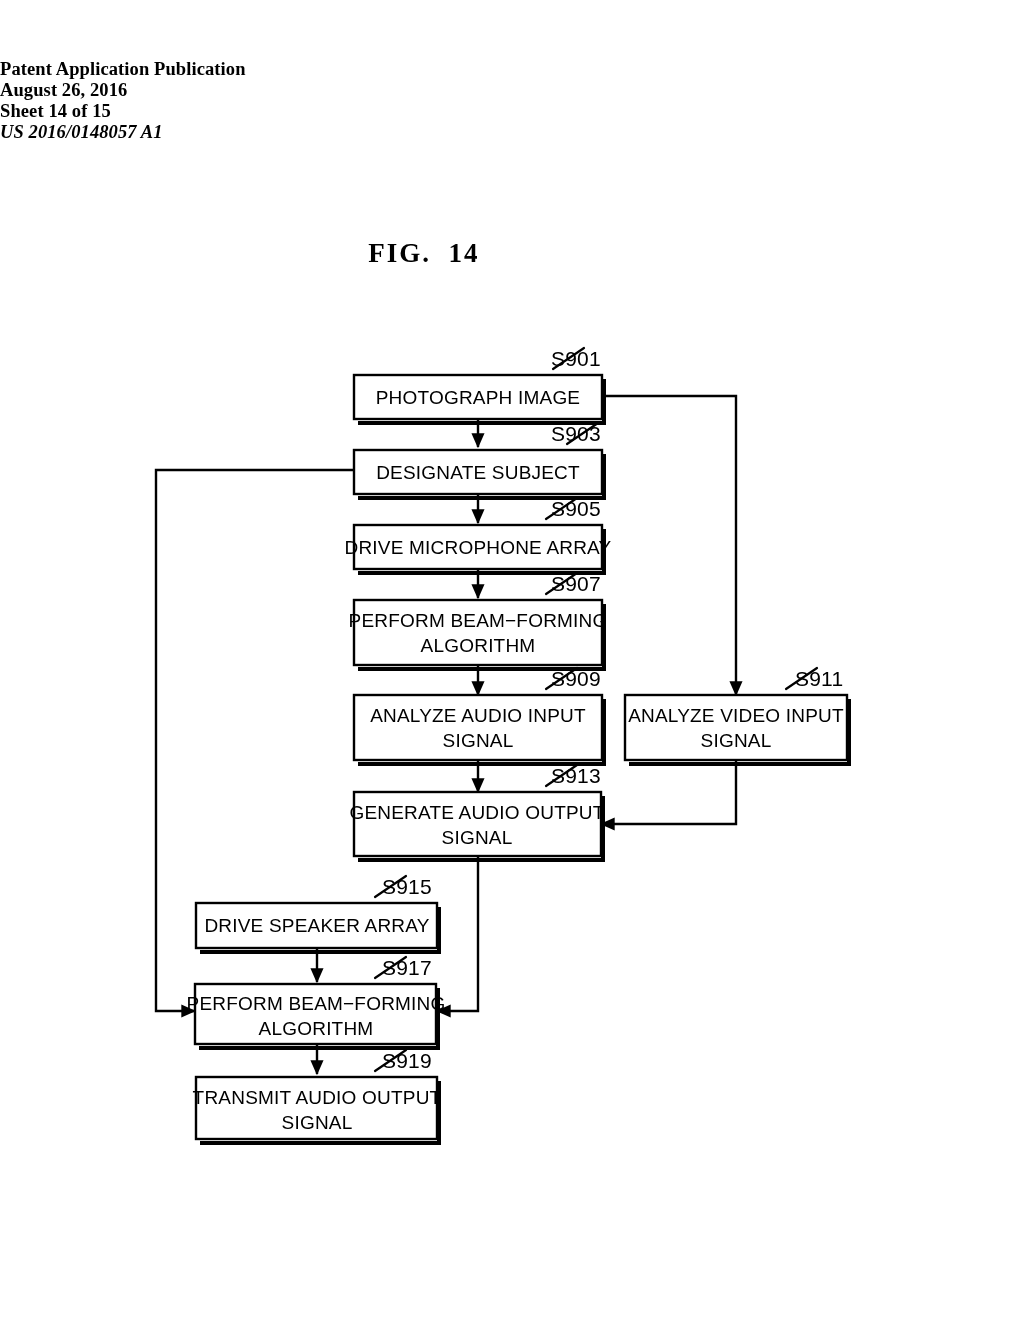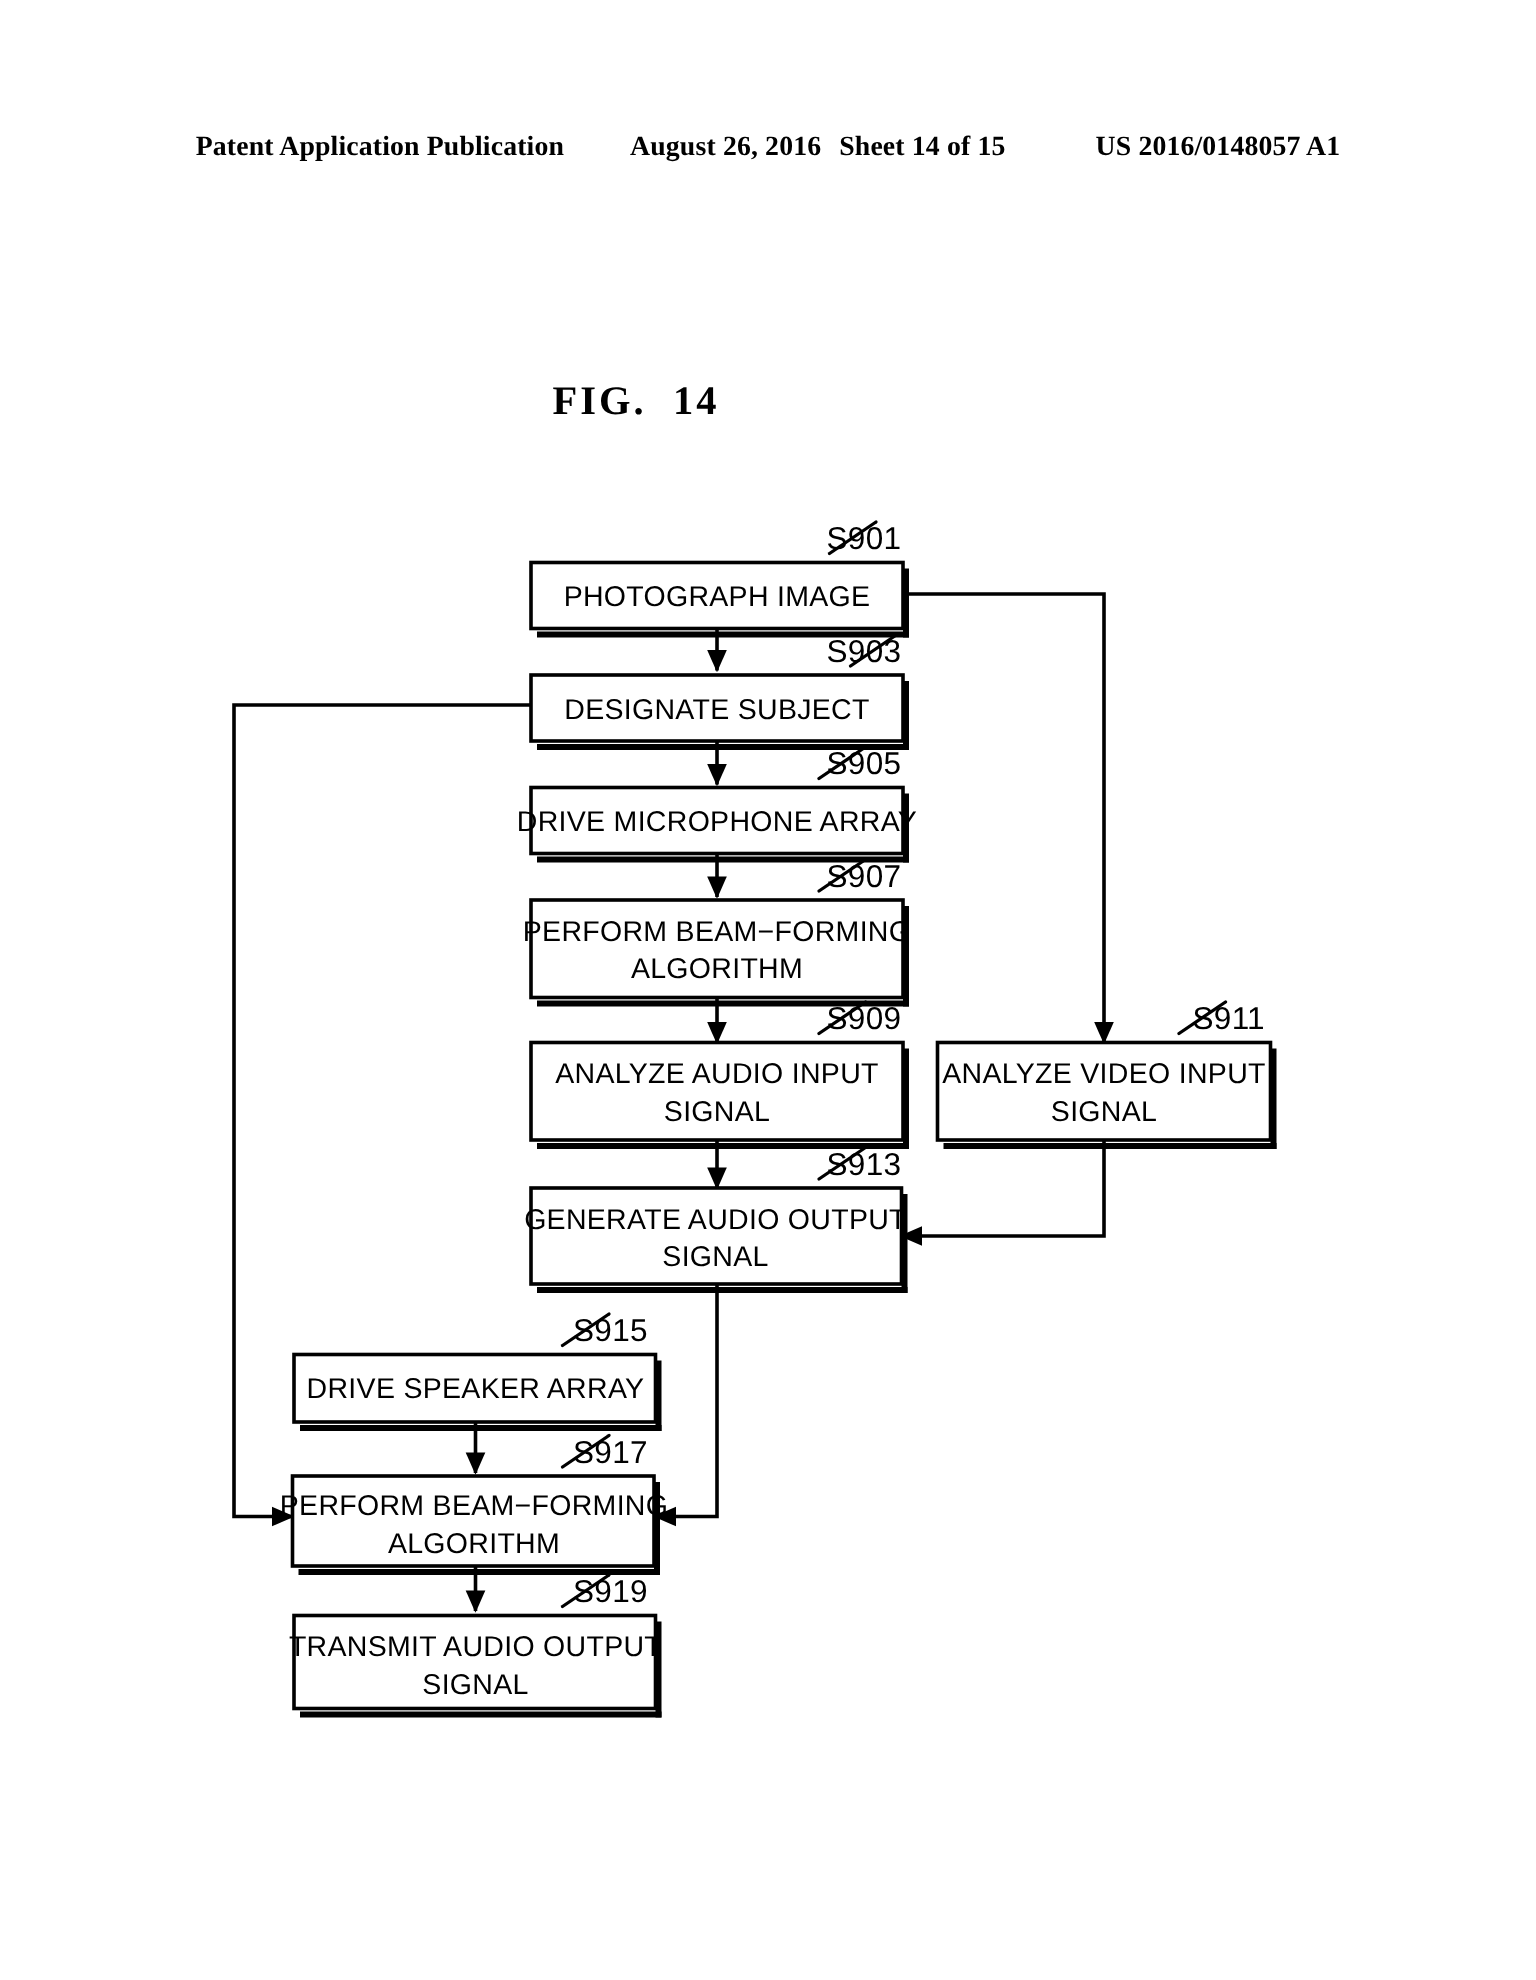--- a/index.html
+++ b/index.html
@@ -24,39 +24,39 @@
     background: #ffffff;
   }
   
   .pub-header {
     position: absolute;
     left: 0;
     top: 88px;
     width: 1024px;
     height: 26px;
     display: flex;
-    flex-direction: row;
+    flex-direction: column;
     align-items: baseline;
     justify-content: center;
     font-family: "Liberation Serif", serif;
     font-weight: bold;
     font-size: 18.5px;
     letter-spacing: 0.1px;
     white-space: nowrap;
   }
   .pub-header .h-title { margin-right: 44px; }
   .pub-header .h-date  { margin-right: 12px; }
   .pub-header .h-sheet { margin-right: 60px; }
-  .pub-header .h-num   { margin-right: 0; }
+  .pub-header .h-num   { margin-right: 0; font-style: italic; }
 
   
   .fig-caption {
     position: absolute;
     left: 0;
-    top: 252px;
+    top: 238px;
     width: 848px;
     text-align: center;
     font-family: "Liberation Serif", serif;
     font-weight: bold;
     font-size: 27px;
     letter-spacing: 2px;
     white-space: pre;
   }
 
   

